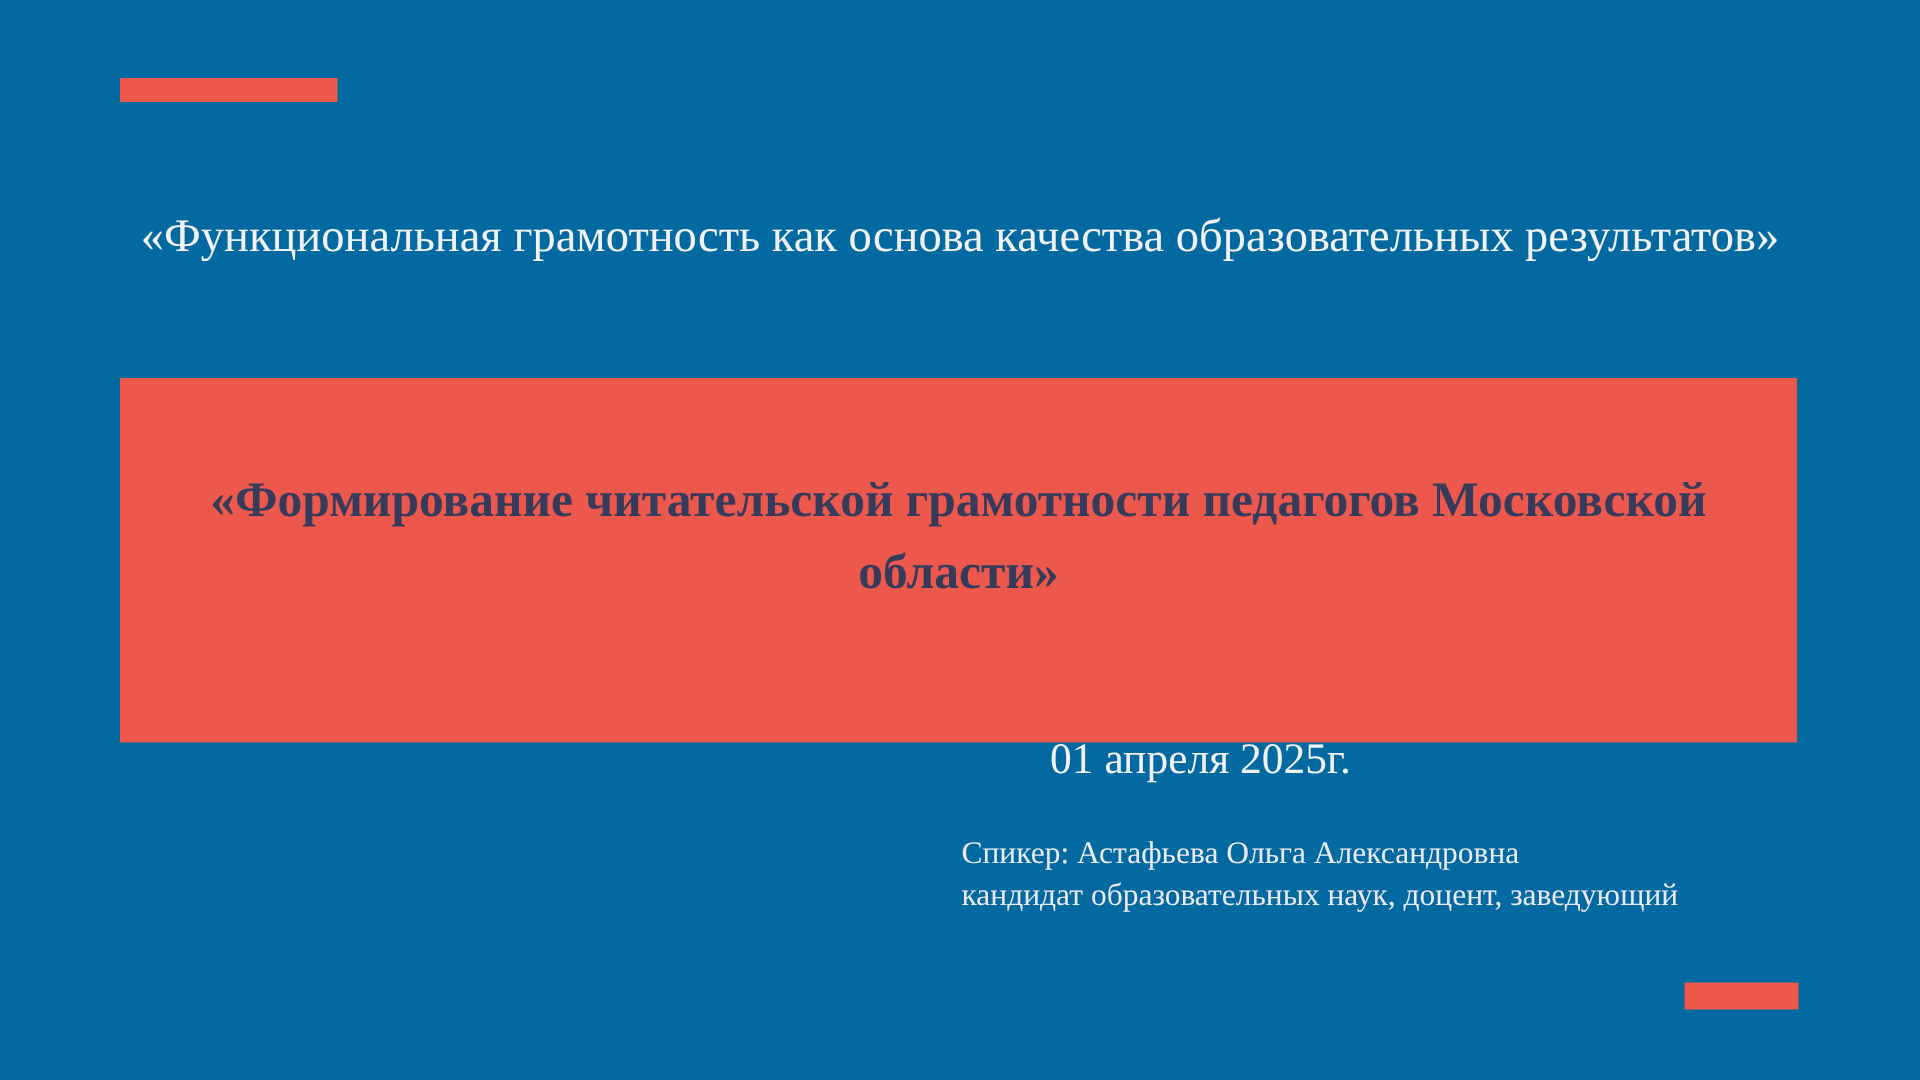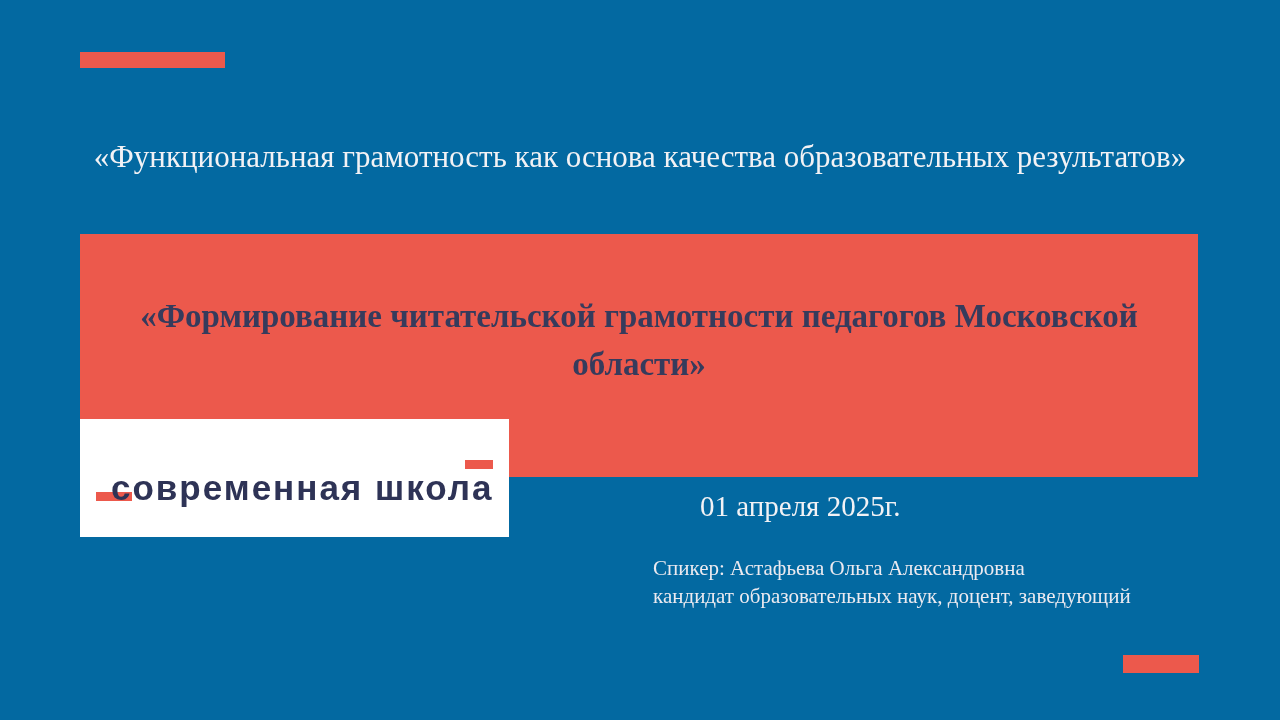--- a/index.html
+++ b/index.html
@@ -47,21 +47,21 @@
     line-height: 42px;
     text-align: justify;
     text-align-last: center;
     white-space: pre-line;
   }
 
   
   #topic-banner {
     position: absolute;
     left: 80px;
-    top: 234px;
+    top: 252px;
     width: 1118px;
     height: 243px;
     background: #ec594c;
     text-decoration: underline;
   }
   #topic-heading {
     position: absolute;
     left: 0;
     top: 58px;
     width: 1118px;
@@ -139,43 +139,35 @@
     left: 641px;
     top: 554px;
     width: 570px;
     color: #eceaf0;
     font-size: 21px;
     line-height: 28px;
   }
   .speaker-line {
     display: block;
     white-space: nowrap;
-    margin-left: 12px;
   }
 </style>
 </head>
 <body>
 
 <div id="slide">
 
   <div class="accent-bar" id="accent-top-left"></div>
 
   <div id="event-title">«Функциональная грамотность как основа качества образовательных результатов»</div>
 
   <div id="topic-banner">
     <div id="topic-heading">«Формирование читательской грамотности педагогов Московской области»</div>
   </div>
 
-  <div id="logo-card">
-    <div id="logo-inner">
-      <div class="logo-dash" id="logo-dash-left"></div>
-      <div class="logo-dash" id="logo-dash-right"></div>
-      <div id="logo-text">современная школа</div>
-    </div>
-  </div>
 
   <div id="event-date">01 апреля 2025г.</div>
 
   <div id="speaker-block">
     <span class="speaker-line">Спикер: Астафьева Ольга Александровна</span>
     <span class="speaker-line">кандидат образовательных наук, доцент, заведующий</span>
   </div>
 
   <div class="accent-bar" id="accent-bottom-right"></div>
 

